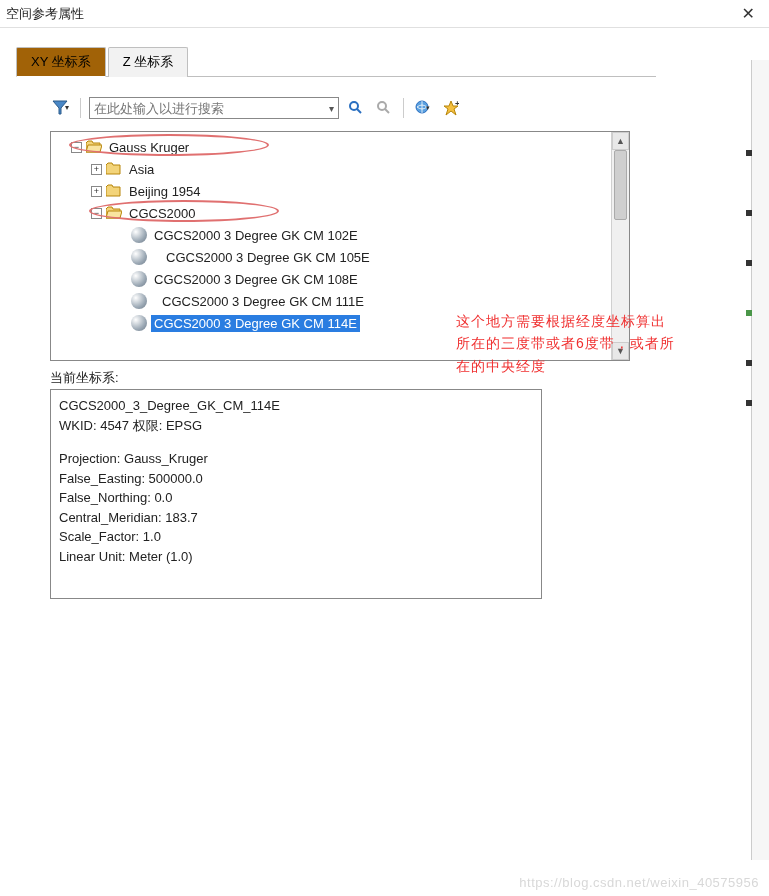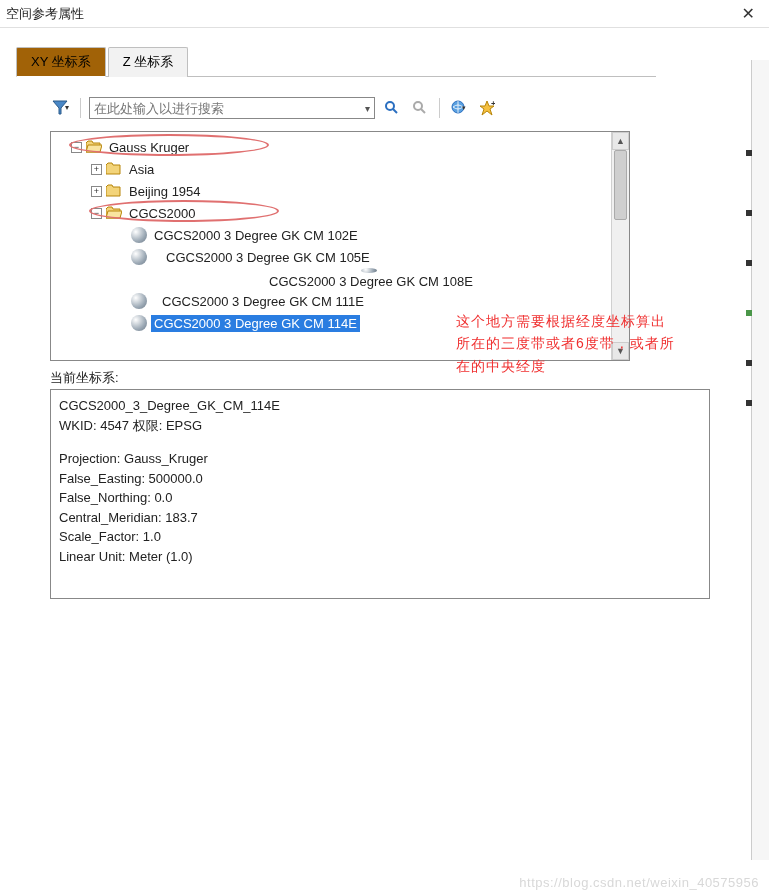--- a/index.html
+++ b/index.html
@@ -6,40 +6,40 @@
 body { font-family: "Microsoft YaHei", "Segoe UI", Tahoma, sans-serif; font-size: 12px; background: #fff; width: 769px; height: 896px; position: relative; overflow: hidden; }
 .titlebar { height: 28px; display: flex; align-items: center; padding: 0 6px; border-bottom: 1px solid #e0e0e0; }
 .titlebar .title { flex: 1; font-size: 13px; color: #222; }
 .close-x { font-size: 16px; cursor: pointer; padding: 0 8px; color: #333; }
 .tabs { display: flex; margin: 18px 0 0 16px; border-bottom: 1px solid #bfbfbf; width: 640px; position: relative; }
 .tab { padding: 5px 14px; font-size: 13px; border: 1px solid #bfbfbf; border-bottom: none; margin-right: 2px; background: #f2f2f2; cursor: pointer; position: relative; top: 1px; border-radius: 2px 2px 0 0; }
 .tab.active { background: #a16207; border-bottom: 1px solid #fff; }
 .content { padding: 20px 0 0 50px; width: 640px; }
 .toolbar { display: flex; align-items: center; gap: 6px; margin-bottom: 12px; }
 .tool-icon { width: 22px; height: 22px; display: flex; align-items: center; justify-content: center; cursor: pointer; }
-.search-box { width: 286px; height: 22px; border: 1px solid #888; display: flex; align-items: center; padding: 0 4px; background: #fff; }
+.search-box { width: 250px; height: 22px; border: 1px solid #888; display: flex; align-items: center; padding: 0 4px; background: #fff; }
 .search-box input { border: none; outline: none; flex: 1; font-size: 13px; color: #666; }
 .search-box .dd { color: #555; font-size: 10px; }
 .sep { width: 1px; height: 20px; background: #ccc; margin: 0 2px; }
 .tree-box { border: 1px solid #888; width: 580px; height: 230px; overflow: hidden; display: flex; position: relative; }
 .tree { flex: 1; padding: 4px 0; overflow: hidden; }
 .tree-row { display: flex; align-items: center; height: 22px; white-space: nowrap; }
 .exp { width: 11px; height: 11px; border: 1px solid #888; display: flex; align-items: center; justify-content: center; font-size: 9px; line-height: 1; margin-right: 4px; cursor: pointer; background: #fff; color: #333; }
 .folder { width: 16px; height: 14px; margin-right: 4px; }
 .folder svg { display: block; }
 .globe { width: 16px; height: 16px; margin-right: 4px; border-radius: 50%; background: radial-gradient(circle at 30% 30%, #fff, #9ca9b5 60%, #6a7886); display: inline-block; }
 .tree-label { font-size: 13px; color: #222; padding: 1px 3px; }
 .tree-label.sel { background: #2a7de1; color: #fff; }
 .scroll { width: 18px; background: #f0f0f0; border-left: 1px solid #d0d0d0; display: flex; flex-direction: column; }
 .scroll .arr { height: 18px; display: flex; align-items: center; justify-content: center; font-size: 9px; color: #555; cursor: pointer; background: #e8e8e8; border: 1px solid #ccc; }
 .scroll .track { flex: 1; position: relative; }
 .scroll .thumb { position: absolute; left: 2px; right: 2px; top: 0; height: 70px; background: #cfcfcf; border: 1px solid #aaa; border-radius: 2px; cursor: pointer; }
 .circ { position: absolute; border: 2px solid #e07070; border-radius: 50%; pointer-events: none; }
 .cur-label { margin-top: 8px; font-size: 13px; color: #222; }
-.details { border: 1px solid #888; width: 660px; height: 210px; padding: 6px 8px; font-size: 13px; color: #222; line-height: 1.5; margin-top: 2px; }
+.details { border: 1px solid #888; width: 492px; height: 210px; padding: 6px 8px; font-size: 13px; color: #222; line-height: 1.5; margin-top: 2px; }
 .annot { position: absolute; left: 456px; top: 310px; width: 220px; color: #f03030; font-size: 14px; line-height: 1.6; letter-spacing: 1px; }
 .side-panel { position: absolute; right: 0; top: 60px; width: 18px; height: 800px; border-left: 1px solid #ccc; background: #f6f6f6; }
 .side-panel .tick { position: absolute; left: -6px; width: 6px; height: 6px; background: #333; }
 .watermark { position: absolute; right: 10px; bottom: 6px; font-size: 13px; color: #d8d8d8; letter-spacing: 0.5px; }
 </style>
 </head>
 <body>
 
 <div class="titlebar">
   <span class="title">空间参考属性</span>
@@ -137,21 +137,21 @@
       </div>
       <div id="tree-items">
           <div class="tree-row" style="padding-left: 80px;">
             <span class="globe"></span>
             <span class="tree-label">CGCS2000 3 Degree GK CM 102E</span>
           </div>
           <div class="tree-row" style="padding-left: 80px; gap: 12px;">
             <span class="globe"></span>
             <span class="tree-label">CGCS2000 3 Degree GK CM 105E</span>
           </div>
-          <div class="tree-row" style="padding-left: 80px; flex-direction: column;">
+          <div class="tree-row" style="padding-left: 80px;">
             <span class="globe"></span>
             <span class="tree-label">CGCS2000 3 Degree GK CM 108E</span>
           </div>
           <div class="tree-row" style="padding-left: 80px; gap: 8px;">
             <span class="globe"></span>
             <span class="tree-label">CGCS2000 3 Degree GK CM 111E</span>
           </div>
           <div class="tree-row" style="padding-left: 80px;">
             <span class="globe"></span>
             <span class="tree-label sel">CGCS2000 3 Degree GK CM 114E</span>

